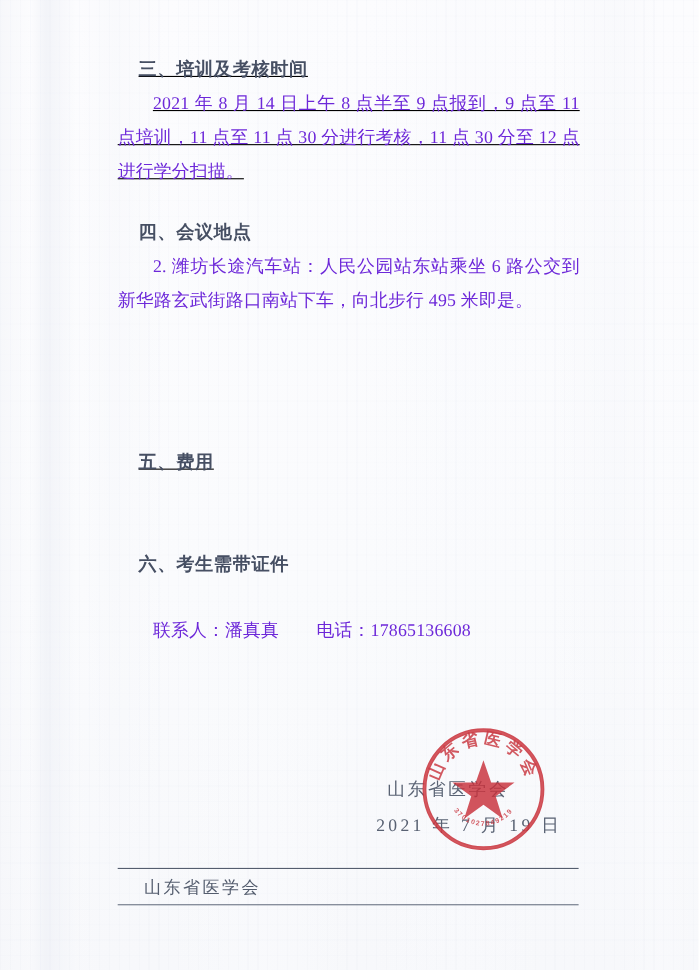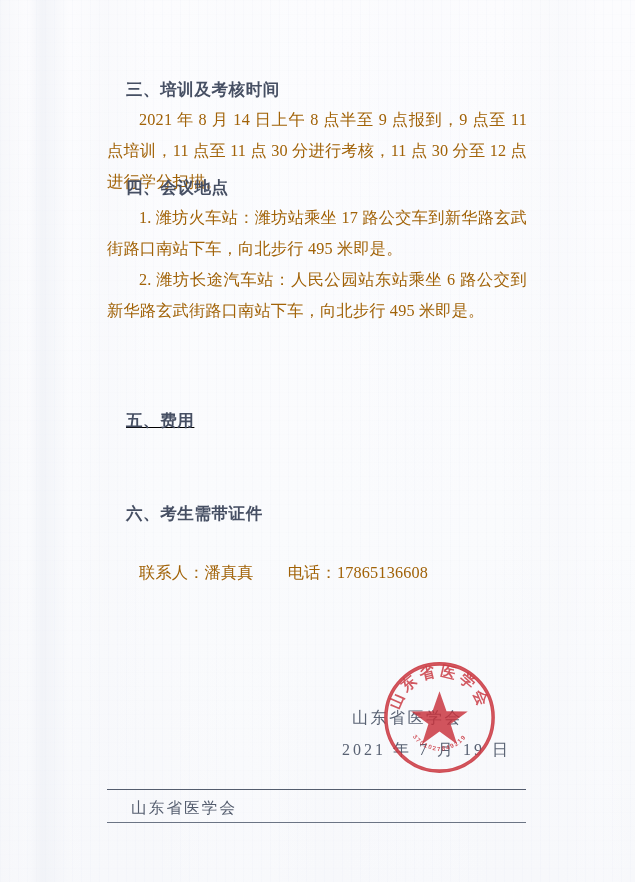--- a/index.html
+++ b/index.html
@@ -75,21 +75,21 @@
     color: #464f63;
     letter-spacing: 0.6px;
     text-indent: 19px;
     line-height: 31px;
     white-space: nowrap;
   }
 
   .para {
     font-family: "Liberation Serif", "DejaVu Serif", serif;
     font-size: 16.2px;
-    color: #a16207;
+    color: #6d28d9;
     line-height: 31px;
     text-align: justify;
     text-align-last: left;
     text-indent: 32px;
     letter-spacing: 0.2px;
   }
   .para.no-indent { text-indent: 0; }
 
   
   .gap { display: inline-block; width: 34px; }
@@ -145,28 +145,27 @@
   #footer-right { left: 354px; }
 </style>
 </head>
 <body>
 
 <div id="paper"></div>
 <div id="paper-noise"></div>
 
 <div id="content">
 
-  <div class="doc-body" style="top:74px;">
+  <div class="doc-body" style="top:48px;text-decoration:underline;">
     <div class="heading">三、培训及考核时间</div>
     <div class="para">2021 年 8 月 14 日上午 8 点半至 9 点报到，9 点至 11 点培训，11 点至 11 点 30 分进行考核，11 点 30 分至 12 点进行学分扫描。</div>
   </div>
 
-  <div class="doc-body" style="top:172px;">
+  <div class="doc-body" style="top:196px;">
     <div class="heading">四、会议地点</div>
-    <div class="para">1. 潍坊火车站：潍坊站乘坐 17 路公交车到新华路玄武街路口南站下车，向北步行 495 米即是。</div>
     <div class="para">2. 潍坊长途汽车站：人民公园站东站乘坐 6 路公交到新华路玄武街路口南站下车，向北步行 495 米即是。</div>
   </div>
 
   <div class="doc-body" style="top:405px;text-decoration:underline;">
     <div class="heading">五、费用</div>
   </div>
 
   <div class="doc-body" style="top:498px;">
     <div class="heading">六、考生需带证件</div>
   </div>

